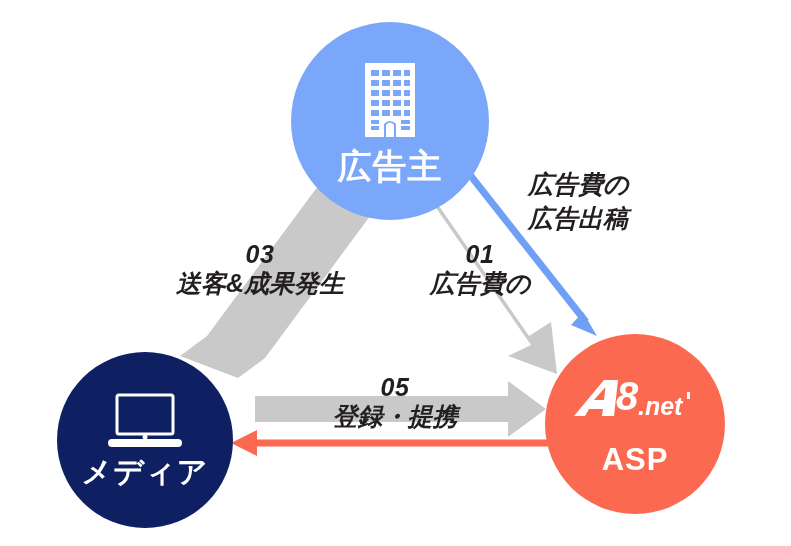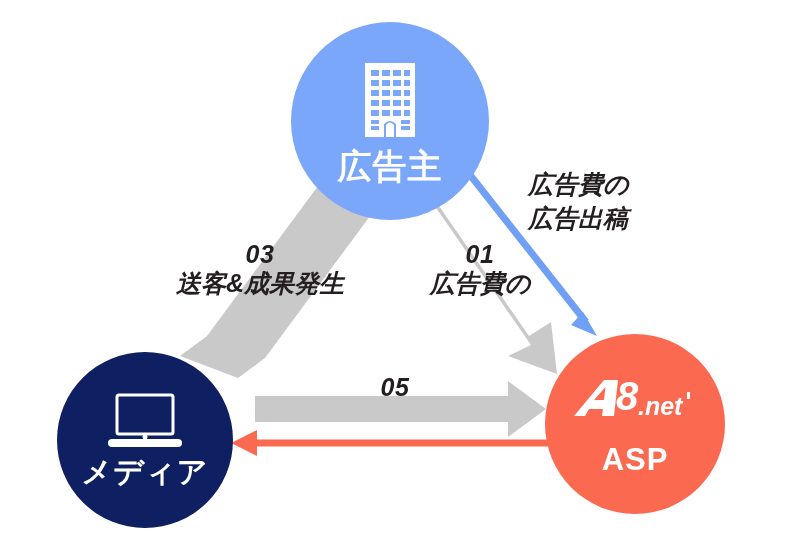--- a/index.html
+++ b/index.html
@@ -229,20 +229,21 @@
     <span class="jp">送客&amp;成果発生</span>
   </div>
 
   <div class="arrow-label" id="label-01">
     <span class="num">01</span>
     <span class="jp">広告費の</span>
   </div>
 
   <div class="arrow-label" id="label-02">
     <span class="num">05</span>
+    <span class="jp">登録・提携</span>
   </div>
 
   <div class="arrow-label" id="label-fee">
     <span class="jp">広告費の</span>
     <span class="jp">広告出稿</span>
   </div>
 
 
 </div>
 

